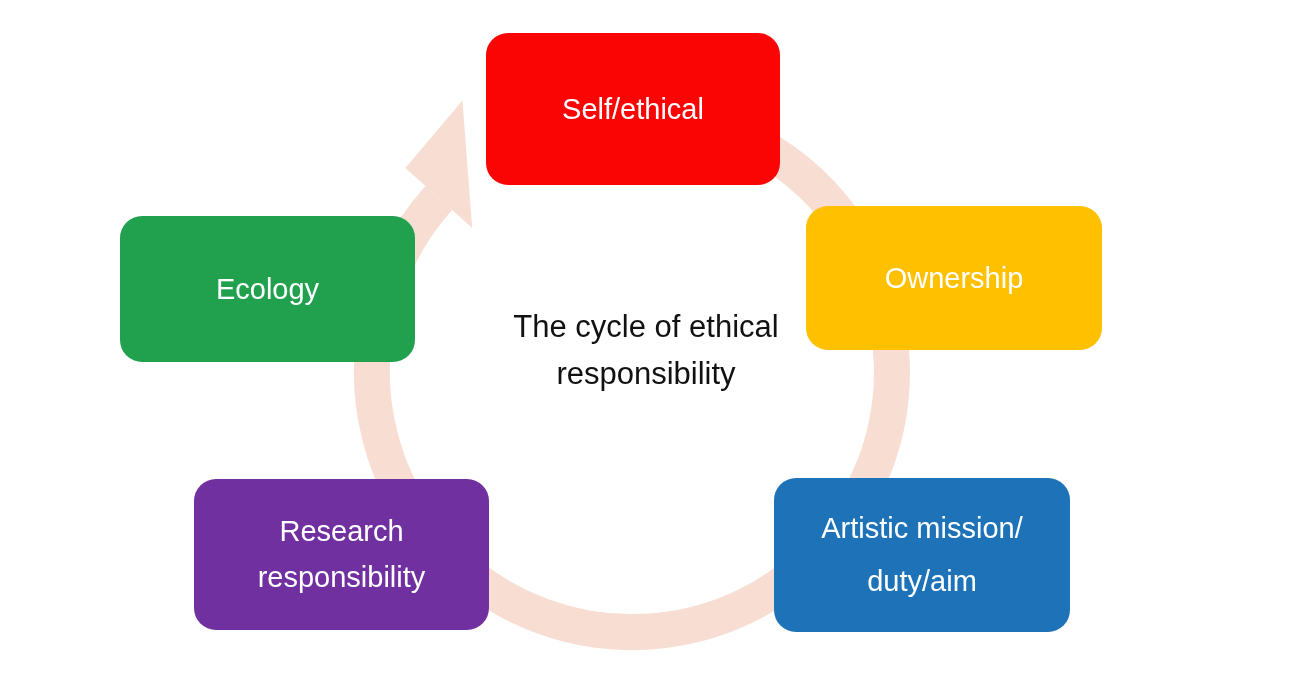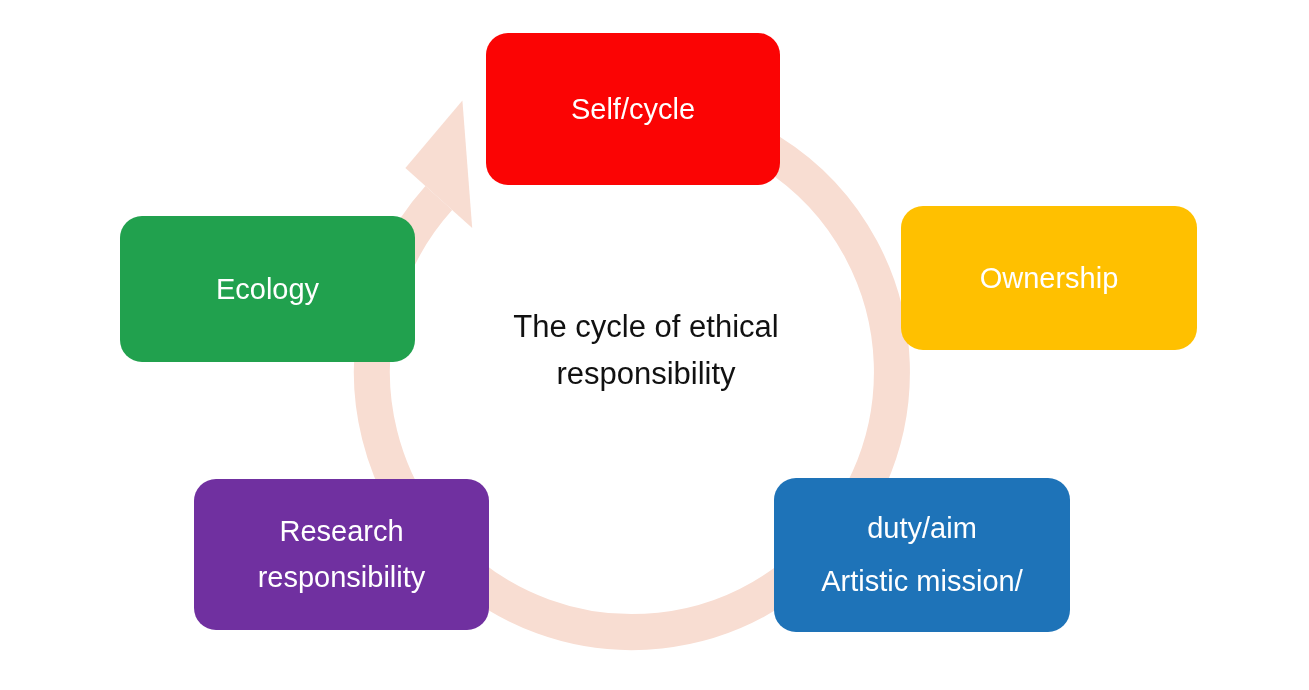--- a/index.html
+++ b/index.html
@@ -33,21 +33,21 @@
     align-items: center;
     justify-content: center;
     text-align: center;
     font-size: 29px;
   }
   .node .line {
     line-height: 1.2;
   }
   .node-self-others    { left: 486px; top: 33px;  width: 294px; height: 152px; }
   .node-ecology        { left: 120px; top: 216px; width: 295px; height: 146px; }
-  .node-ownership      { left: 901px; top: 206px; width: 296px; height: 144px; }
+  .node-ownership      { left: 806px; top: 206px; width: 296px; height: 144px; }
   .node-research       { left: 194px; top: 479px; width: 295px; height: 151px; row-gap: 11px; }
   .node-artistic       { left: 774px; top: 478px; width: 296px; height: 154px; row-gap: 18px; }
   .title {
     position: absolute;
     z-index: 1;
     left: 414px;
     top: 303px;
     width: 464px;
     text-align: center;
     color: #111111;
@@ -64,30 +64,30 @@
     <path d="M 526.3 134.5 A 260 260 0 1 1 438.8 198.0" fill="none" stroke-width="36" stroke="#f8ddd2"></path>
     <polygon points="405.4,167.9 472.2,228.1 462.4,100.6" fill="#f8ddd2"></polygon>
   </svg>
 
   <div class="title">
     <div class="line">The cycle of ethical</div>
     <div class="line">responsibility</div>
   </div>
 
   <div class="node node-self-others" style="background-color: rgb(251, 4, 4);">
-    <div class="line">Self/cycle</div>
+    <div class="line">Self/ethical</div>
   </div>
 
   <div class="node node-ownership" style="background-color: rgb(255, 192, 0);">
     <div class="line">Ownership</div>
   </div>
 
   <div class="node node-artistic" style="background-color: rgb(30, 115, 184);">
+    <div class="line">Artistic mission/</div>
     <div class="line">duty/aim</div>
-    <div class="line">Artistic mission/</div>
   </div>
 
   <div class="node node-research" style="background-color: rgb(112, 48, 160);">
     <div class="line">Research</div>
     <div class="line">responsibility</div>
   </div>
 
   <div class="node node-ecology" style="background-color: rgb(33, 161, 78);">
     <div class="line">Ecology</div>
   </div>

